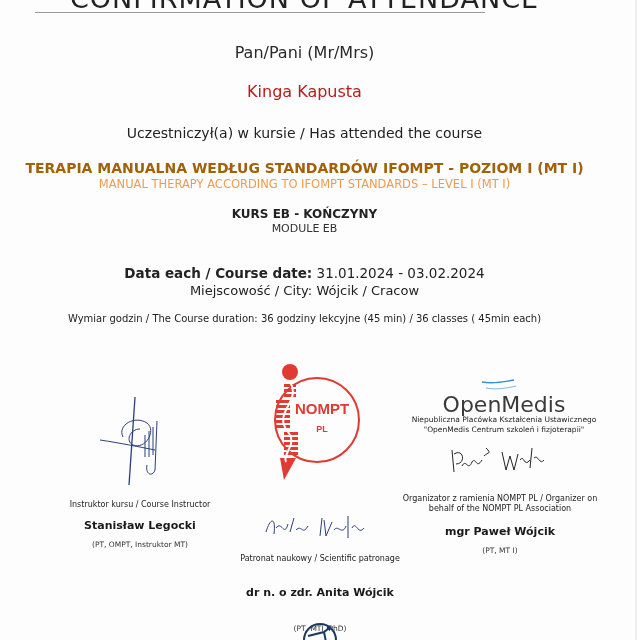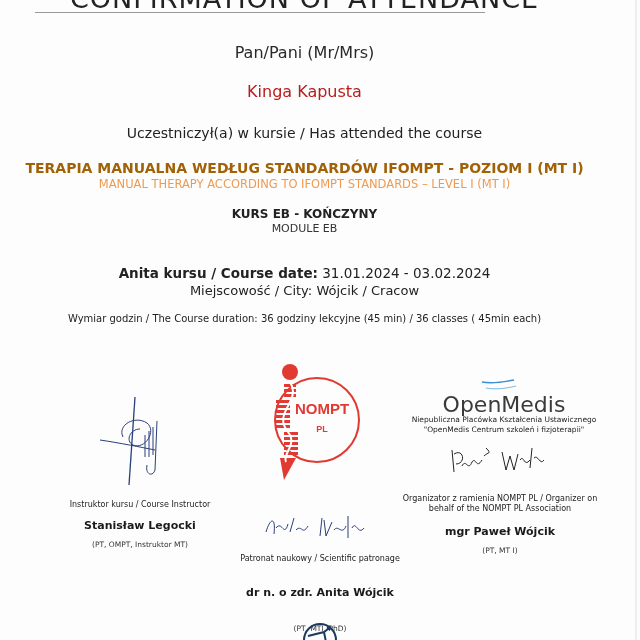--- a/index.html
+++ b/index.html
@@ -45,21 +45,21 @@
 <div class="c title">CONFIRMATION OF ATTENDANCE</div>
 <div style="position:absolute;left:35px;top:12px;width:450px;height:1px;background:#9a9a9a;"></div>
 
 <div class="c salutation">Pan/Pani (Mr/Mrs)</div>
 <div class="c name">Kinga Kapusta</div>
 <div class="c attended">Uczestniczył(a) w kursie / Has attended the course</div>
 <div class="c course-pl">TERAPIA MANUALNA WEDŁUG STANDARDÓW IFOMPT - POZIOM I (MT I)</div>
 <div class="c course-en">MANUAL THERAPY ACCORDING TO IFOMPT STANDARDS – LEVEL I (MT I)</div>
 <div class="c module-pl">KURS EB - KOŃCZYNY</div>
 <div class="c module-en">MODULE EB</div>
-<div class="c date"><b>Anita kursu / Course date:</b><span> 31.01.2024 - 03.02.2024</span></div>
+<div class="c date"><b>Data each / Course date:</b><span> 31.01.2024 - 03.02.2024</span></div>
 <div class="c city">Miejscowość / City: Wójcik / Cracow</div>
 <div class="c duration">Wymiar godzin / The Course duration: 36 godziny lekcyjne (45 min) / 36 classes ( 45min each)</div>
 
 <svg class="sig" style="left:95px;top:395px" width="80" height="95" viewBox="0 0 80 95">
   <path d="M40 2 L34 90" stroke="#2a3f7a" stroke-width="1.3" fill="none"></path>
   <path d="M5 45 C25 48,45 52,60 55" stroke="#2a3f7a" stroke-width="1" fill="none"></path>
   <path d="M28 42 C22 30,40 20,52 28 C62 36,50 55,38 50 C30 46,35 34,45 34" stroke="#2a3f7a" stroke-width="1" fill="none"></path>
   <path d="M50 40 L50 62 M54 36 L54 62 M58 32 L58 60 M62 26 L60 75 C58 82,50 80,52 70" stroke="#2a3f7a" stroke-width="1" fill="none"></path>
 </svg>
 <div class="col" style="left:40px;width:200px;top:500px">

